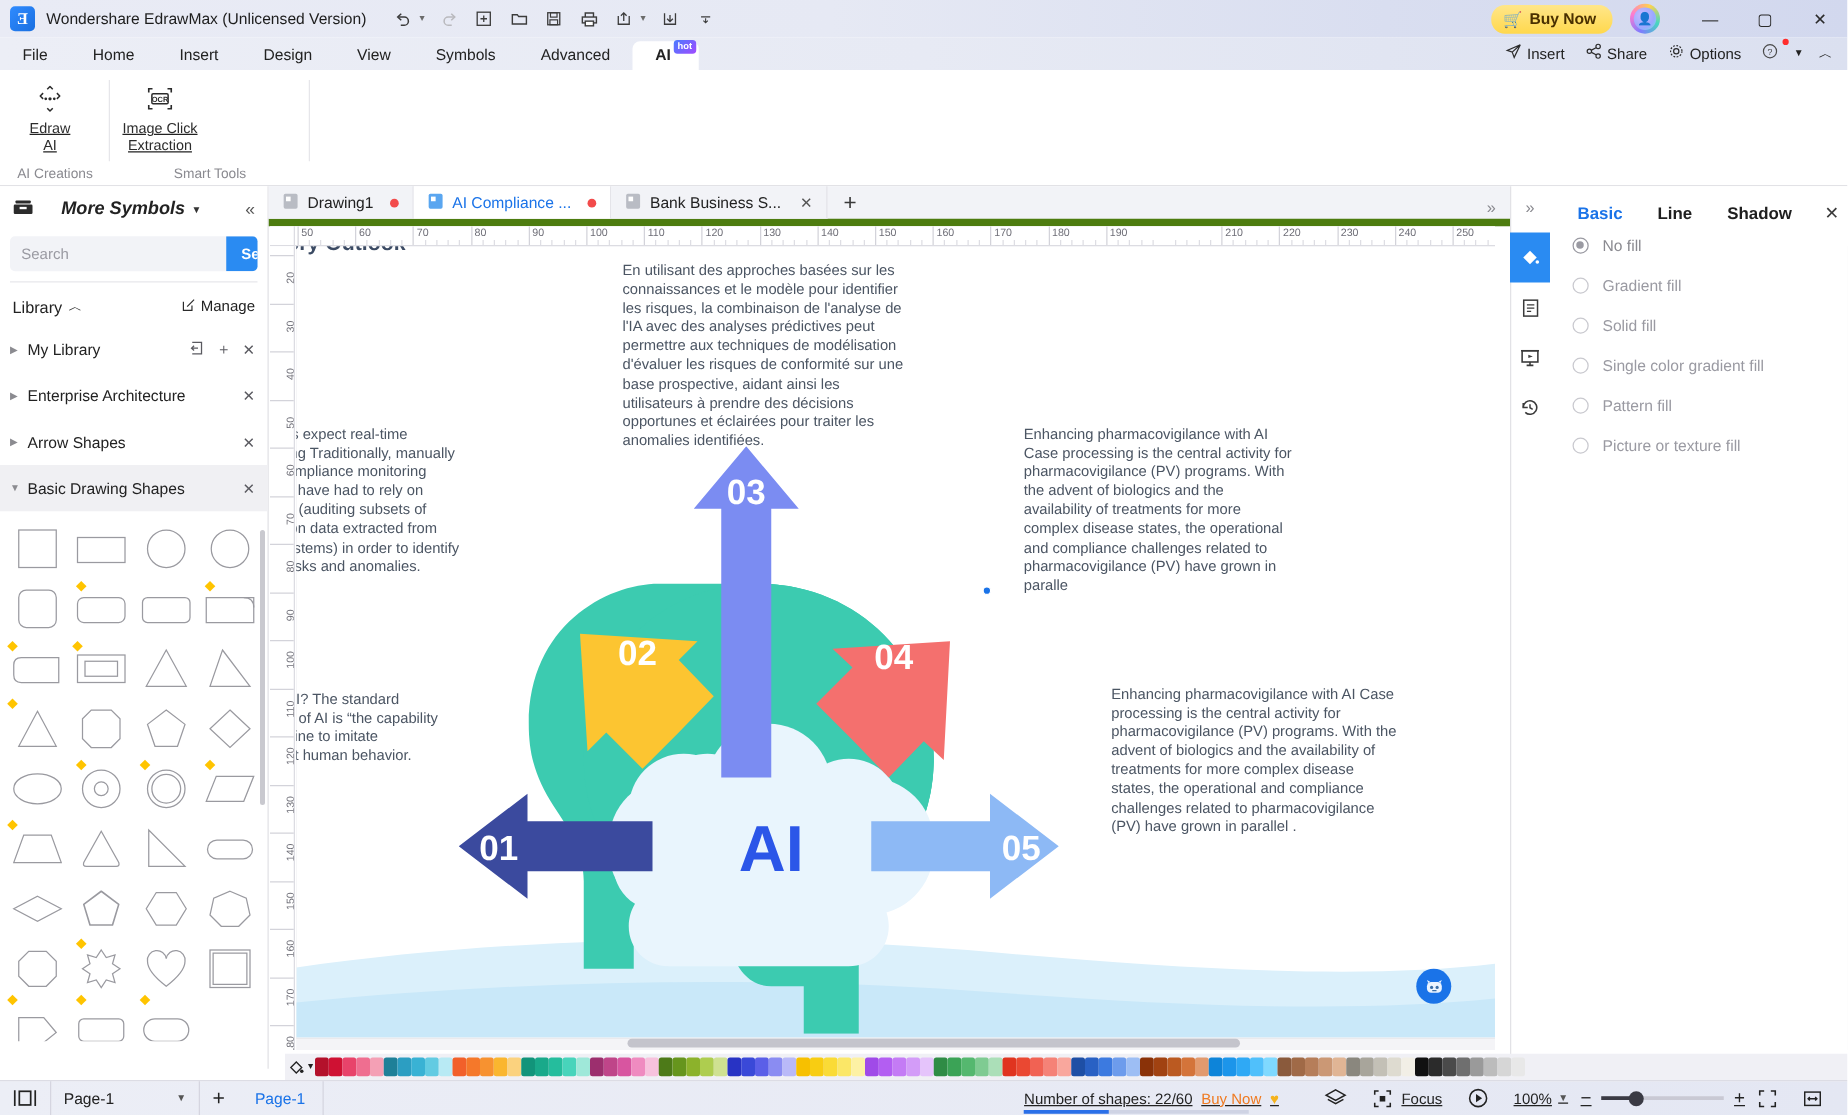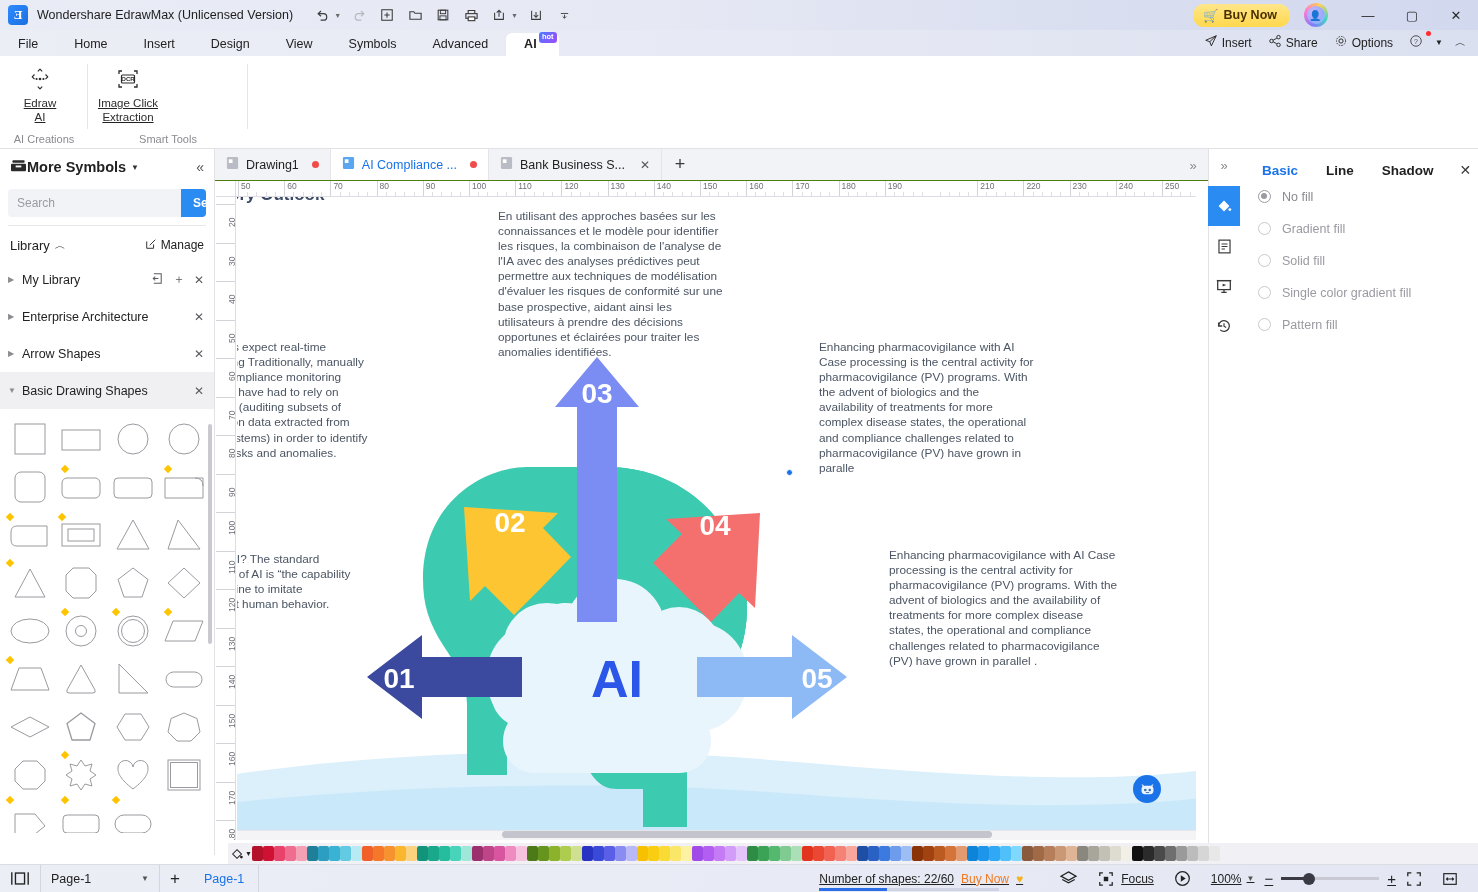--- a/index.html
+++ b/index.html
@@ -87,21 +87,21 @@
     font-size:11.5px; color:#2c2c2c; text-align:center; line-height:14px; padding:4px 2px;
   }
   .rbtn .ic { height:26px; display:flex; align-items:center; justify-content:center; }
 
   
   .leftpanel {
     position:absolute; top:149px; left:0; width:215px; height:706px;
     background:#fff; border-right:1px solid #e2e2e6;
   }
   .lp-head { display:flex; align-items:center; height:36px; padding:0 10px; }
-  .lp-head .tit { font-size:14.5px; font-weight:bold; margin-left:0;}
+  .lp-head .tit { font-size:14.5px; font-weight:bold; margin-left:22px;font-style:italic;}
   .lp-head .car { font-size:8px; margin-left:5px; color:#333;}
   .lp-head .coll { margin-left:auto; color:#555; font-size:14px;}
   .searchrow {
     margin:4px 8px 0; height:28px; background:#f2f3f7; border-radius:4px;
     display:flex; align-items:center; overflow:hidden;
   }
   .searchrow input {
     flex:1; border:0; background:transparent; outline:none; font-size:12px;
     padding:0 9px; color:#333; font-family:"Liberation Sans", sans-serif;
   }
@@ -126,21 +126,21 @@
     height:424px; overflow:hidden; position:relative;
   }
   .shape-cell { height:48px; display:flex; align-items:center; justify-content:center; position:relative;}
   .handle { position:absolute; width:6px;height:6px; background:#ffc400; transform:rotate(45deg); }
   .lp-scroll { position:absolute; right:2px; top:275px; width:4px; height:220px; background:#c9c9cf; border-radius:2px;}
 
   
   .tabbar {
     position:absolute; top:149px; left:215px; width:993px; height:32px;
     background:#f2f3f7; display:flex; align-items:stretch;
-    border-bottom:1px solid #4d7c0f;
+    border-bottom:6px solid #4d7c0f;
   }
   .dtab {
     display:flex; align-items:center; gap:7px; padding:0 11px; font-size:12.5px;
     background:#f2f3f7; color:#222; border-right:1px solid #e4e4e9; position:relative;
   }
   .dtab.active { background:#fff; color:#1a73e8; }
   .dtab .dot { width:7px;height:7px;border-radius:50%;background:#f24b4b; margin-left:6px;}
   .dtab .xx { margin-left:8px; font-size:12px; color:#555;}
   .tab-add { width:36px; display:flex; align-items:center; justify-content:center; font-size:18px; color:#3a3a3a;}
   .tab-collapse { position:absolute; right:0; top:0; width:30px; height:32px;
@@ -1074,20 +1074,24 @@
       <span class="radio"></span>
       <span class="lb">Solid fill</span>
     </div>
     <div class="radio-row">
       <span class="radio"></span>
       <span class="lb">Single color gradient fill</span>
     </div>
     <div class="radio-row">
       <span class="radio"></span>
       <span class="lb">Pattern fill</span>
+    </div>
+    <div class="radio-row">
+      <span class="radio"></span>
+      <span class="lb">Picture or texture fill</span>
     </div>
   </div>
 
   <div class="colorstrip">
     <div class="bucket">
       <svg width="15" height="14" viewBox="0 0 16 16">
           <path d="M3 8 8 3l5 5-5 5z" fill="none" stroke="#222" stroke-width="1.2"></path>
           <circle cx="13" cy="11.5" r="1.6" fill="#222"></circle>
         </svg>
       <span style="font-size:7px;margin-left:1px;">▼</span>

